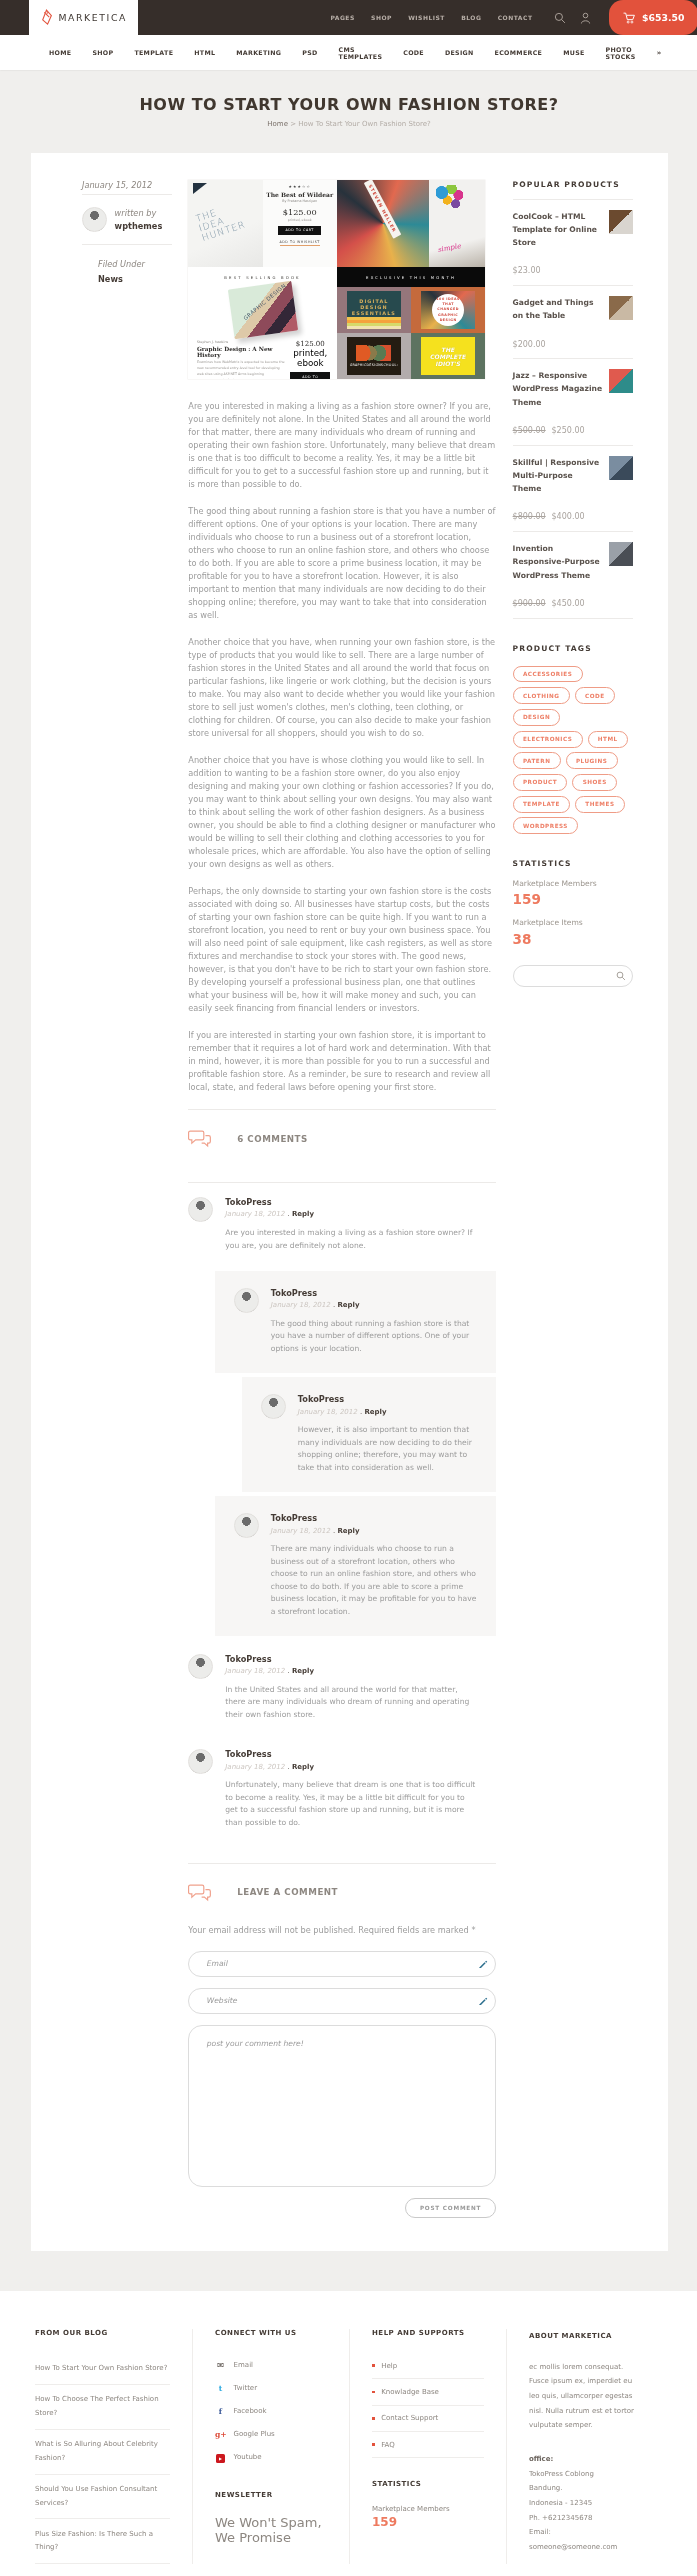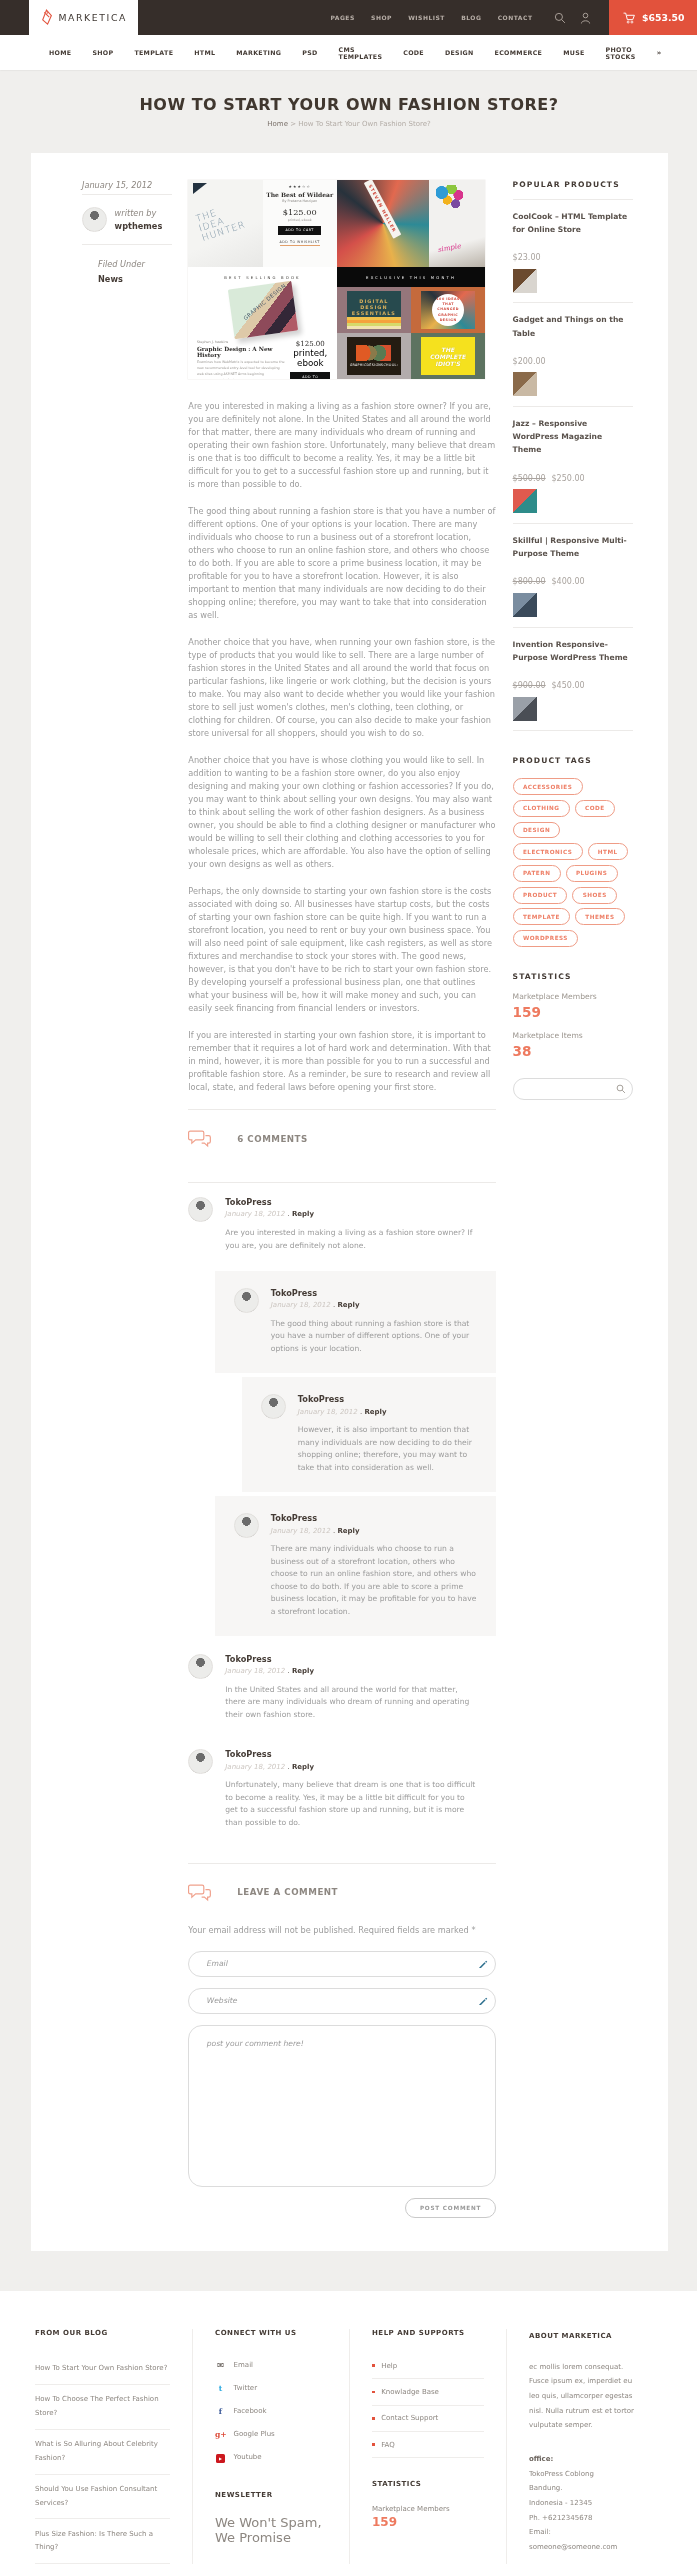--- a/index.html
+++ b/index.html
@@ -6,21 +6,21 @@
   body { width:698px; margin:0 auto; background:#f0efed; font-family:"DejaVu Sans","Liberation Sans",sans-serif; }
 
   
   .hdr { height:35px; background:#362e2a; display:flex; align-items:center; position:relative; }
   .logo-box { width:109px; height:35px; background:#fff; margin-left:29px; display:flex; align-items:center; justify-content:center; gap:5.4px; cursor:pointer; }
   .logo-box .brand { font-size:9.3px; letter-spacing:1.6px; color:#3f3833; font-weight:500; }
   .hdr-nav { display:flex; gap:16.3px; margin-left:auto; }
   .hdr-nav a { color:#b7aea7; font-size:6px; font-weight:bold; letter-spacing:0.5px; text-decoration:none; }
   .hdr-icons { display:flex; gap:14px; margin:0 18.5px 0 21px; align-items:center; }
   .hdr-icons svg { cursor:pointer; }
-  .cart-box { width:89px; height:35px; background:#e2523c; display:flex; align-items:center; justify-content:center; gap:6.5px; color:#fff; cursor:pointer; }
+  .cart-box { width:89px; height:35px; background:#e2523c; display:flex; align-items:center; justify-content:center; gap:6.5px; color:#fff; cursor:pointer;border-radius:14px; }
   .cart-box .amt { font-size:9.3px; font-weight:bold; }
 
   
   .catnav { background:#fff; height:35px; display:flex; align-items:center; padding:0 38px 0 49px; box-shadow:0 0.5px 1.6px rgba(0,0,0,.08); position:relative; }
   .catnav a { color:#453c36; font-size:6.3px; font-weight:bold; letter-spacing:0.3px; text-decoration:none; margin-right:21px; }
   .catnav .more { margin-left:auto; margin-right:0; color:#453c36; font-size:7px; }
 
   
   .hero { height:83px; display:flex; flex-direction:column; align-items:center; justify-content:center; gap:5.4px; }
   .hero h1 { font-size:16px; color:#40372f; letter-spacing:0.5px; font-weight:bold; }
@@ -110,21 +110,21 @@
   .pill-input input { width:100%; height:26px; border:1.1px solid #dcdcdc; border-radius:13px; padding:0 24px 0 17.4px; font-size:7.6px; font-style:italic; color:#6f6f6f; outline:none; font-family:inherit; }
   .pill-input input::placeholder, textarea::placeholder { color:#9a9a9a; font-style:italic; }
   .pen { position:absolute; right:8.7px; top:7.6px; }
   .ta-wrap textarea { width:100%; height:162px; border:1.1px solid #dcdcdc; border-radius:14px; padding:13px 17.4px; font-size:7.6px; font-style:italic; color:#6f6f6f; resize:none; outline:none; font-family:inherit; }
   .post-btn { float:right; margin-top:8.7px; border:1.1px solid #c9c9c9; background:#fff; border-radius:11px; padding:6px 14px; font-size:5.7px; font-weight:bold; letter-spacing:0.8px; color:#9a9a9a; cursor:pointer; font-family:inherit; }
 
   
   .sb { padding-right:9.8px; }
   .sb h3 { font-size:7.6px; letter-spacing:1.1px; color:#453c36; margin-bottom:9.8px; font-weight:bold; }
   .sb .rule { border-top:0.5px solid #eceae8; }
-  .sp-row { display:flex; gap:6.5px; padding:9.8px 0; border-bottom:0.5px solid #eceae8; cursor:pointer;flex-direction:column; }
+  .sp-row { display:flex; gap:6.5px; padding:9.8px 0; border-bottom:0.5px solid #eceae8; cursor:pointer; }
   .sp-row .info { flex:1; }
   .sp-row .ti { font-size:7.6px; font-weight:bold; color:#5a524c; line-height:1.75; }
   .sp-row .prices { margin-top:17px; font-size:8px; color:#a9a39e; }
   .sp-row .old { text-decoration:line-through; margin-right:3.3px; }
   .sp-row .old:empty { display:none; margin:0; }
   .sp-thumb { width:24px; height:24px; flex:0 0 auto; }
   .tags { display:flex; flex-wrap:wrap; gap:4.9px; margin-top:13px; }
   .tag { border:1.1px solid #ef9c86; border-radius:9.8px; padding:4.4px 9.3px; font-size:5.7px; font-weight:bold; letter-spacing:0.5px; color:#ee8068; cursor:pointer; }
   .stat-l { font-size:7.6px; color:#9c968f; margin-top:11px; }
   .stat-v { font-size:13.6px; font-weight:bold; color:#ee7a5f; margin-top:3.3px; }

